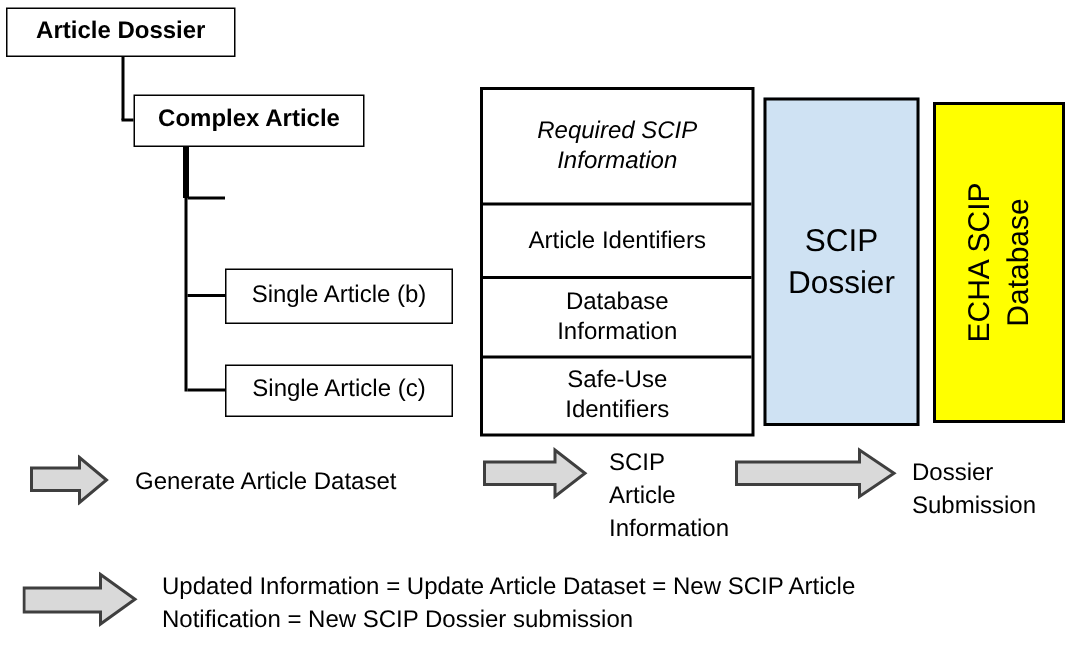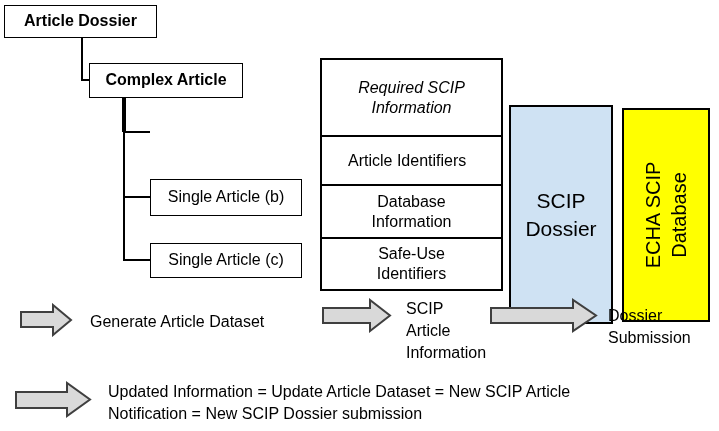--- a/index.html
+++ b/index.html
@@ -13,27 +13,27 @@
     text-align:center;font-size:16px;line-height:1.15;box-sizing:border-box;
   }
   .node.bold{font-weight:bold;}
   .line{position:absolute;background:#000;}
   .info-table{
     position:absolute;left:320px;top:58px;width:183px;height:233px;
     border:2px solid #000;box-sizing:border-box;background:#fff;
     display:grid;grid-template-rows:75px 49px 53px 1fr;
   }
   .info-cell{
-    display:flex;align-items:center;justify-content:flex-start;text-align:center;
+    display:flex;align-items:center;justify-content:center;text-align:center;
     font-size:16px;line-height:1.25;padding:0 26px;border-top:2px solid #000;
   }
   .info-cell.first{border-top:none;font-style:italic;}
   .bigbox{
     position:absolute;border:2px solid #000;box-sizing:border-box;
-    display:flex;align-items:center;justify-content:center;text-align:center;margin-top:40px;
+    display:flex;align-items:center;justify-content:center;text-align:center;
   }
   .dossier{left:509px;top:65px;width:104px;height:219px;font-size:21px;line-height:1.3;padding:0 12px;}
   .database{left:622px;top:68px;width:88px;height:214px;}
   .rot{
     position:absolute;left:50%;top:50%;width:150px;
     transform:translate(-50%,-50%) rotate(-90deg);
     font-size:20px;line-height:1.3;text-align:center;white-space:normal;
   }
   .arrow{position:absolute;}
   .flow-label{position:absolute;font-size:16px;line-height:22px;white-space:pre-line;}

